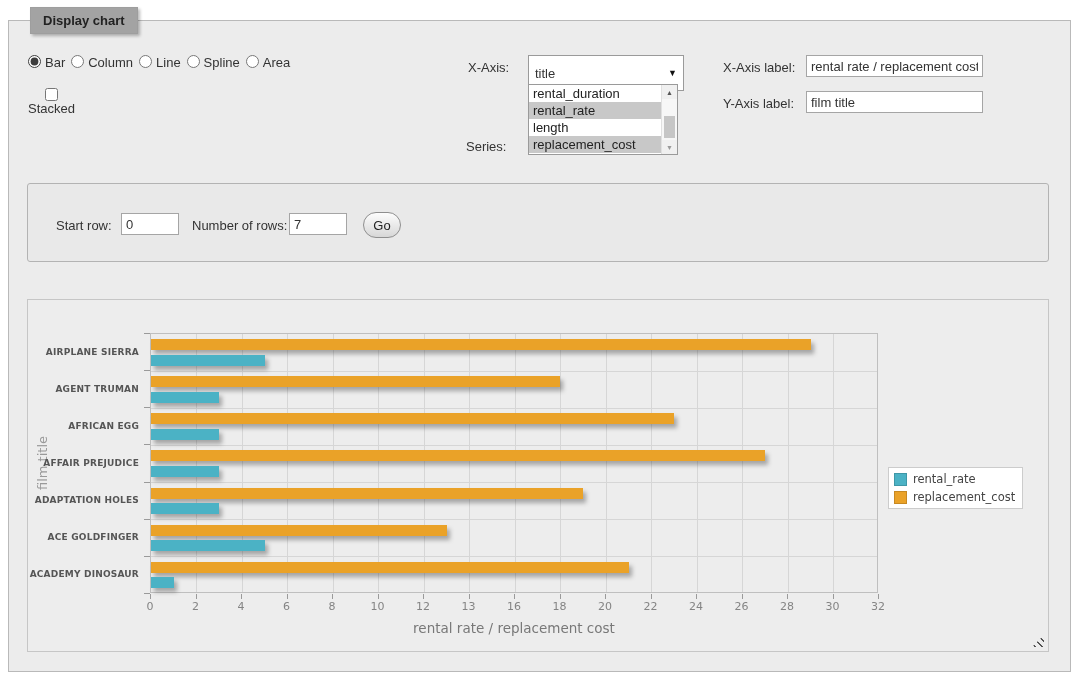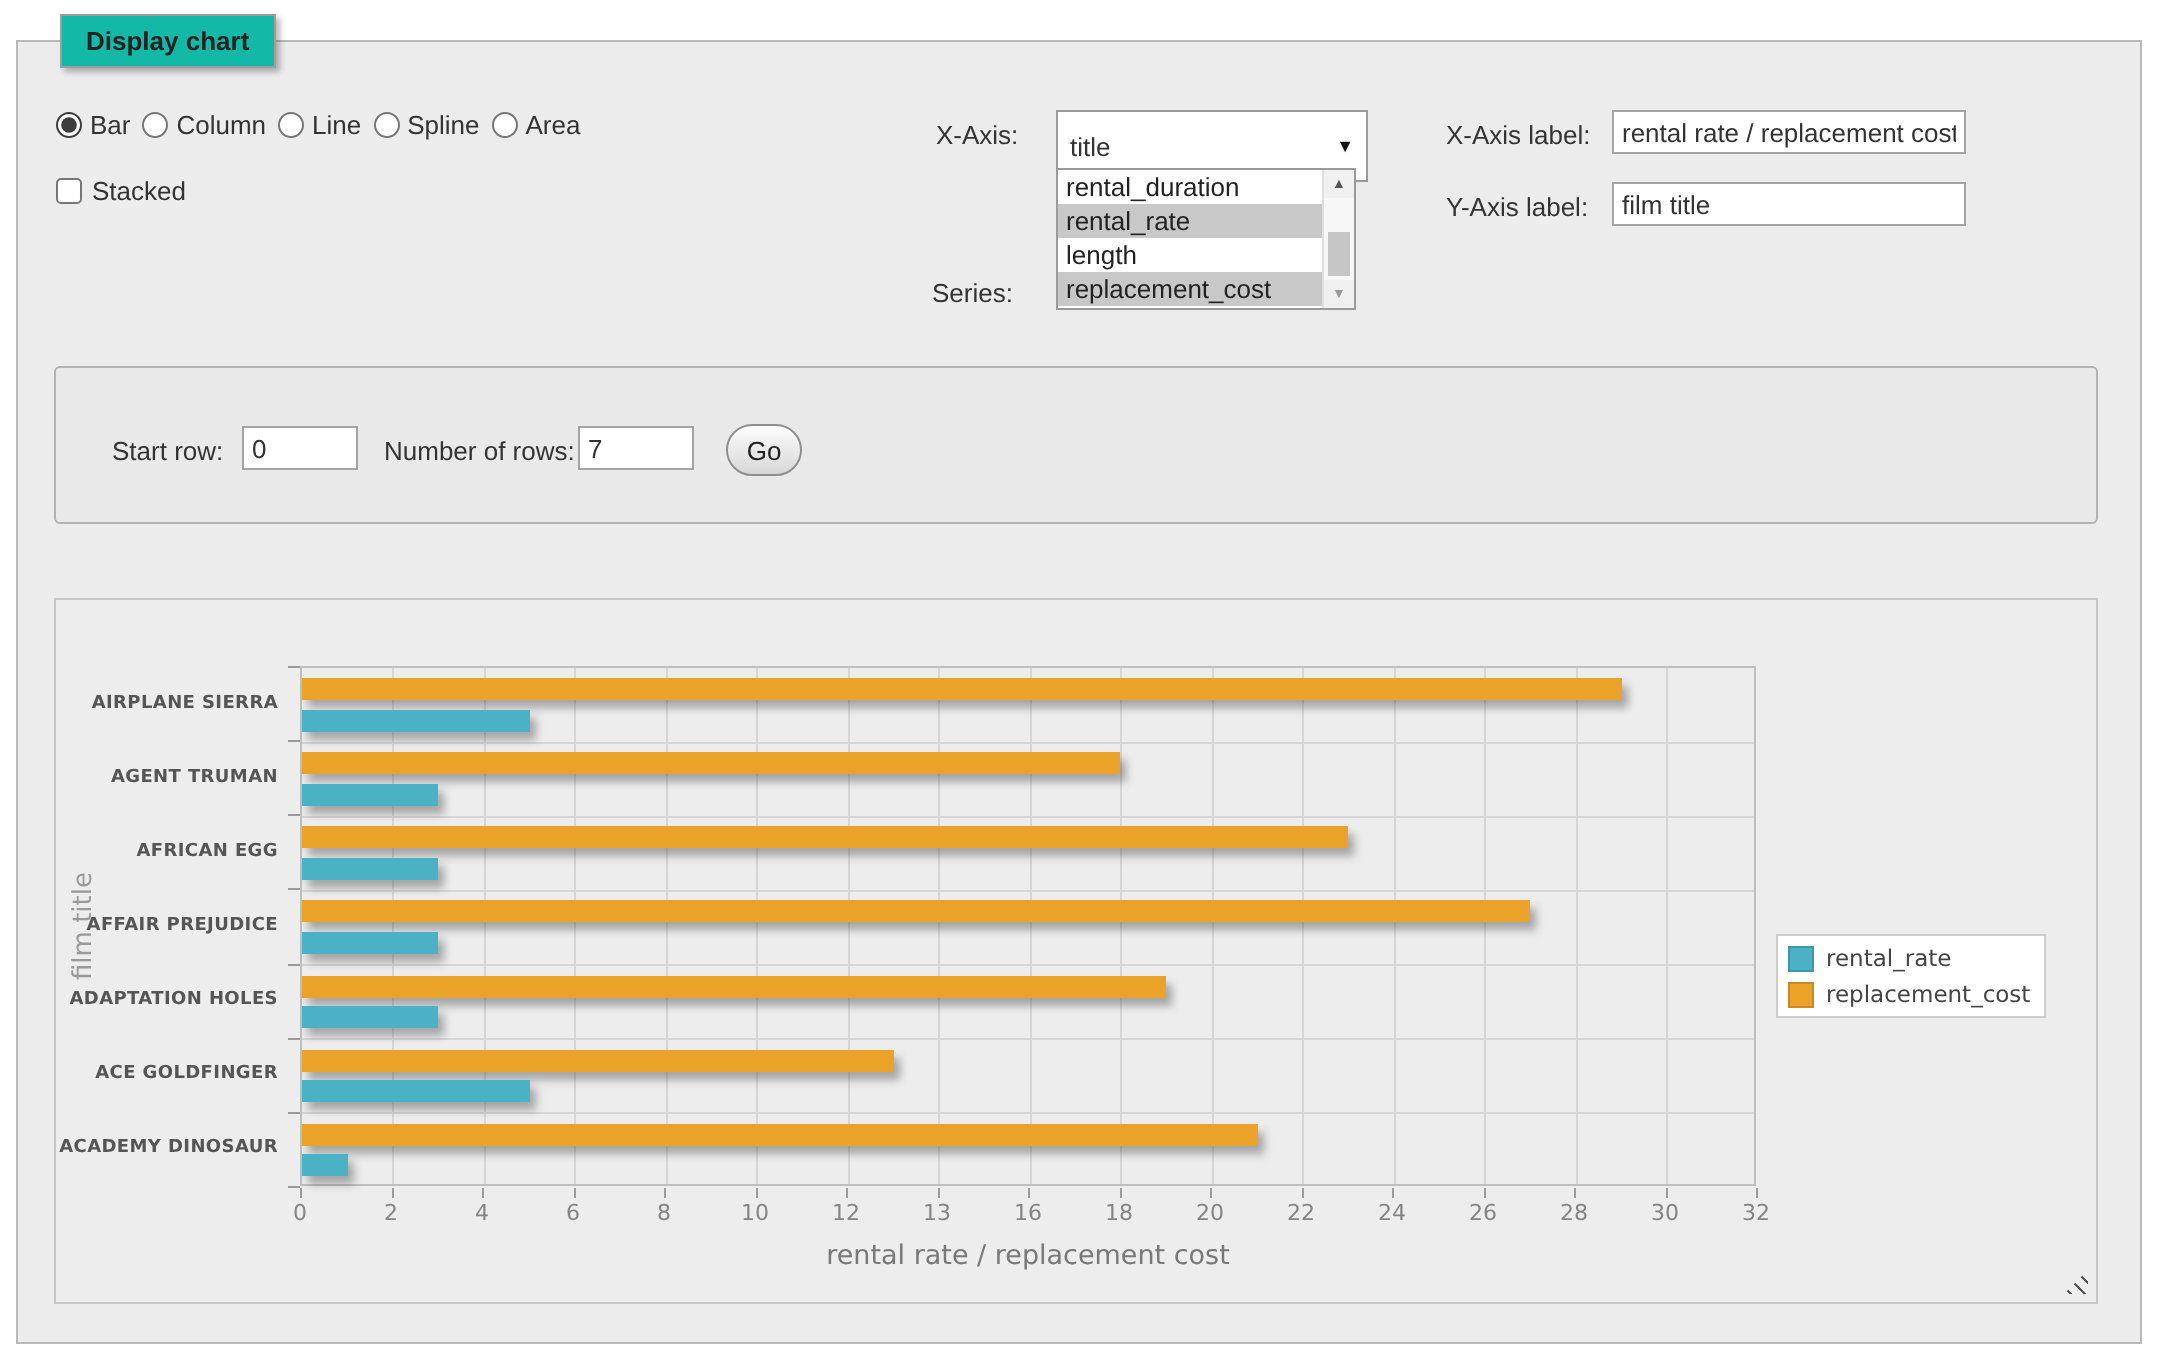--- a/index.html
+++ b/index.html
@@ -7,33 +7,33 @@
   .page {
     position:relative; width:1081px; height:681px; overflow:hidden;
     font-family:"Liberation Sans", sans-serif; font-size:13px; color:#333; background:#fff;
   }
   .fieldset {
     position:absolute; left:8px; top:20px; width:1063px; height:652px;
     background:#ececec; border:1px solid #b9b9b9;
   }
   .fieldset-legend {
     position:absolute; left:30px; top:7px; z-index:5;
-    background:#14b8a6; border:1px solid #9e9e9e; box-shadow:2px 2px 3px rgba(0,0,0,0.28);
+    background:#a3a3a3; border:1px solid #9e9e9e; box-shadow:2px 2px 3px rgba(0,0,0,0.28);
     padding:5px 12px; font-weight:bold; font-size:13px; color:#222;
   }
   .abs { position:absolute; }
   .form-label { font-size:13px; color:#333; white-space:nowrap; }
   input[type="text"] {
     font-family:"Liberation Sans", sans-serif; font-size:13px; color:#333;
     background:#fff; border:1px solid #a5a5a5; padding:2px 4px; height:22px;
   }
   input[type="radio"], input[type="checkbox"] { accent-color:#3d3d3d; width:13px; height:13px; }
   .radio-row { display:flex; align-items:center; column-gap:6px; }
-  .radio-item { display:flex; align-items:center; column-gap:4px; cursor:default; }
-  .stacked-row { display:flex; align-items:center; column-gap:5px; }
+  .radio-item { display:flex; align-items:flex-start; column-gap:4px; cursor:default; }
+  .stacked-row { display:flex; align-items:center; column-gap:5px;flex-direction:column; }
 
   .fake-select {
     position:absolute; background:#fff; border:1px solid #9a9a9a; height:36px;
     display:flex; align-items:center; padding:0 6px; justify-content:space-between;
   }
   .fake-select .sel-value { font-size:13px; color:#333; }
   .fake-select .sel-arrow { font-size:9px; color:#111; }
 
   .listbox {
     position:absolute; background:#fff; border:1px solid #9a9a9a; display:flex;

